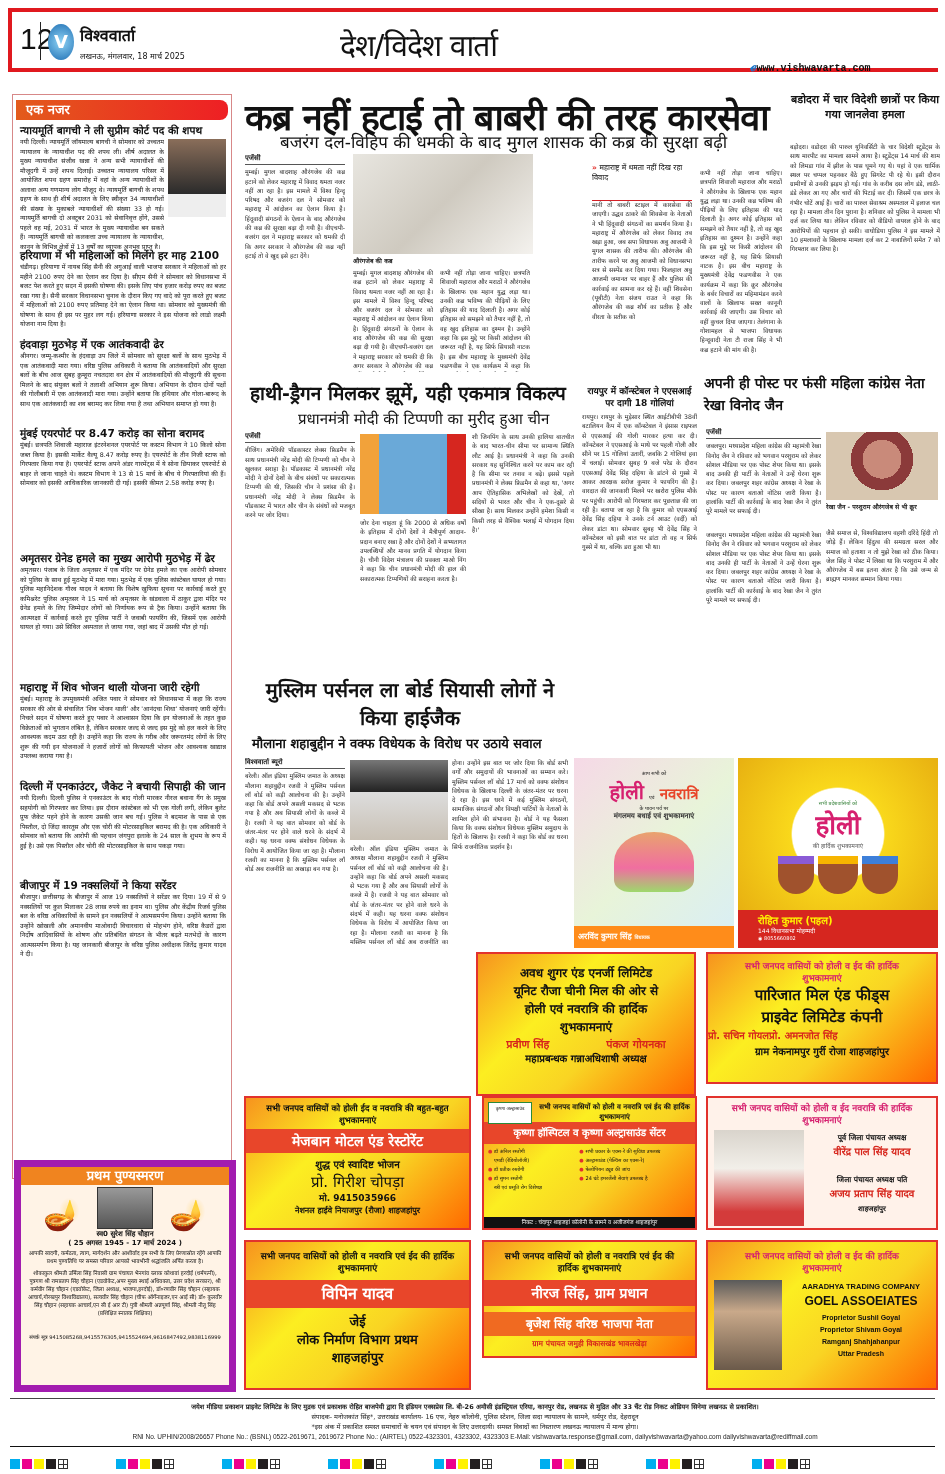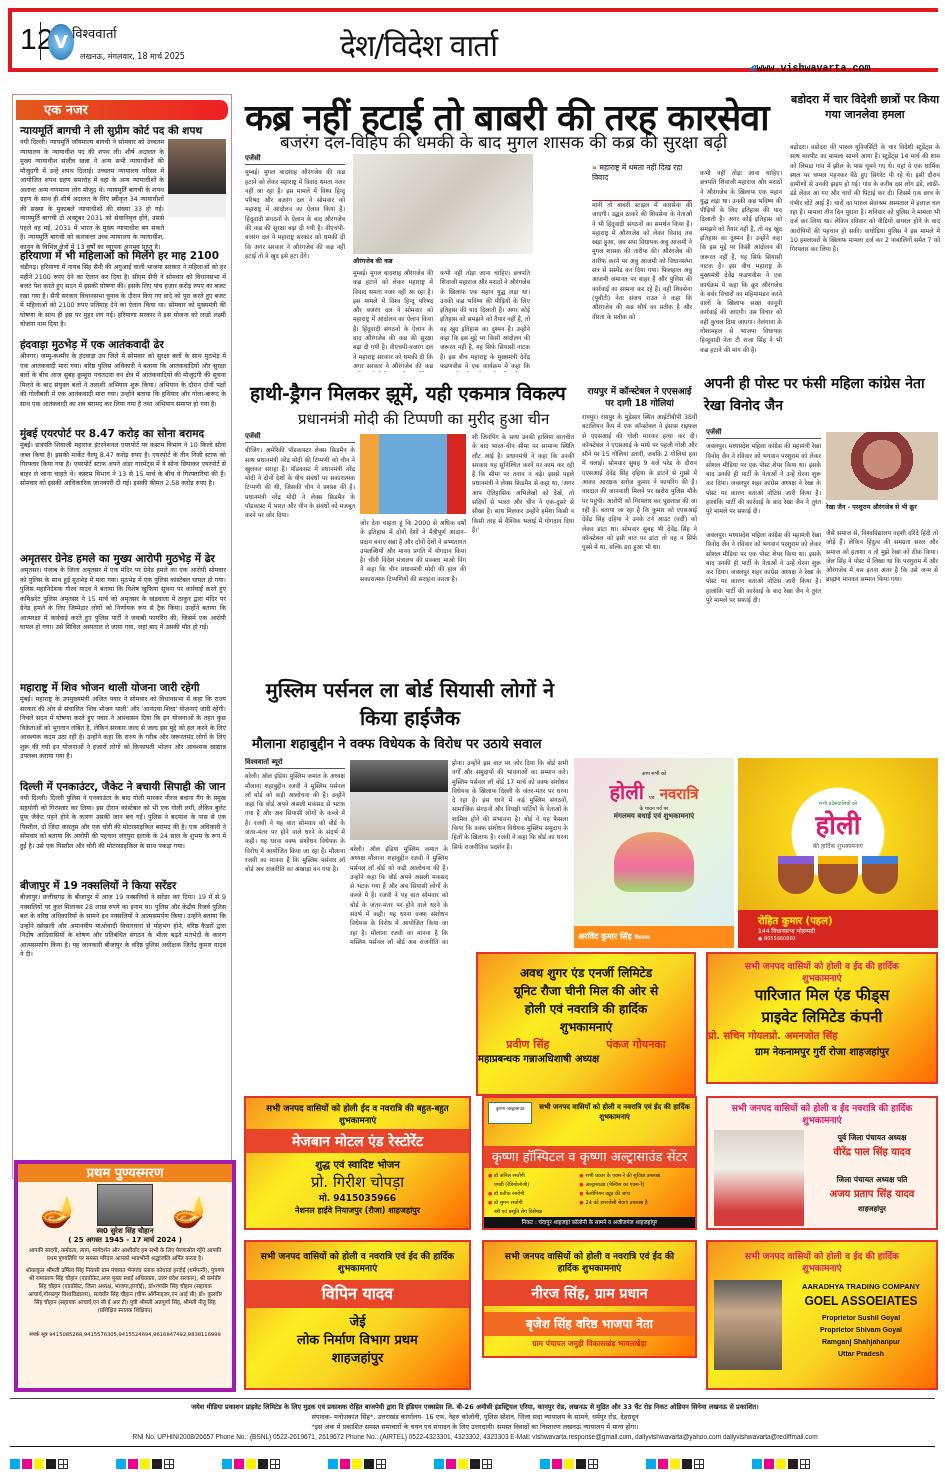--- a/index.html
+++ b/index.html
@@ -2,27 +2,27 @@
 <html><head>
 <meta charset="utf-8">
 <style>
 *{box-sizing:border-box;margin:0;padding:0}
 body{width:945px;height:1474px;background:#fff;font-family:"DejaVu Sans",sans-serif;color:#111;position:relative;overflow:hidden}
 .abs{position:absolute}
 .hdr{left:8px;top:8px;width:930px;height:64px;border-left:4px solid #e0191f;border-top:4px solid #e0191f;border-bottom:4px solid #e0191f}
 .pg{left:20px;top:22px;font-size:30px;font-family:"Liberation Sans",sans-serif}
 .vline{left:40px;top:22px;width:1px;height:38px;background:#222}
 .logo{left:48px;top:24px;width:26px;height:36px;border-radius:50%;background:radial-gradient(circle,#8fd3f5,#1f6fb3);color:#fff;font-weight:bold;font-size:18px;text-align:center;line-height:36px}
-.brand{left:72px;top:24px;font-size:13px;font-weight:normal}
+.brand{left:80px;top:24px;font-size:16px;font-weight:bold}
 .date{left:80px;top:50px;font-size:8px}
 .sect{left:340px;top:24px;font-size:30px;font-family:"DejaVu Sans",sans-serif;letter-spacing:-1px}
 .web{left:750px;top:56px;font-size:10px;font-weight:bold;font-family:Liberation Mono, monospace}
 .web span{color:#1d76c8;font-size:14px}
 .leftbox{left:12px;top:94px;width:220px;height:1085px;border:1px solid #d78888}
-.eknajar{left:16px;top:100px;width:212px;height:20px;background:linear-gradient(90deg,#e35b1c,#ee1f24);color:#fff;font-weight:bold;font-size:13px;padding-left:28px;border-radius:0 8px 8px 0}
+.eknajar{left:16px;top:100px;width:212px;height:20px;background:linear-gradient(90deg,#e35b1c,#ee1f24);color:#fff;font-weight:bold;font-size:13px;padding-left:10px;border-radius:0 8px 8px 0}
 .lhead{font-weight:bold;font-size:10.5px;line-height:13px}
 .ltext{font-size:6.3px;line-height:9.5px;color:#222;text-align:justify}
 .h1{left:245px;top:92px;font-size:36px;font-weight:bold;white-space:nowrap;letter-spacing:-1px}
 .h1sub{left:280px;top:130px;font-size:17px;white-space:nowrap}
 .col{font-size:6.2px;line-height:9.3px;color:#222;text-align:justify;overflow:hidden}
 .agency{font-weight:bold;font-size:7px;border-bottom:1px solid #555;padding-bottom:1px;margin-bottom:2px}
 .h2{font-size:17px;font-weight:bold;white-space:nowrap}
 .h2sub{font-size:15px;white-space:nowrap}
 .ad{border:2px solid #e2322d;background:linear-gradient(135deg,#f7931e 0%,#fcee21 35%,#f9d423 60%,#ff6a00 100%);overflow:hidden;text-align:center}
 .adred{background:#e8462a;color:#fff}
@@ -61,21 +61,21 @@
   <div class="lhead">अमृतसर ग्रेनेड हमले का मुख्य आरोपी मुठभेड़ में ढेर</div>
   <div class="ltext" style="height:116px;overflow:hidden">अमृतसर। पंजाब के जिला अमृतसर में एक मंदिर पर ग्रेनेड हमले का एक आरोपी सोमवार को पुलिस के साथ हुई मुठभेड़ में मारा गया। मुठभेड़ में एक पुलिस कांस्टेबल घायल हो गया। पुलिस महानिदेशक गौरव यादव ने बताया कि विशेष खुफिया सूचना पर कार्रवाई करते हुए कमिश्नरेट पुलिस अमृतसर ने 15 मार्च को अमृतसर के खंडवाला में ठाकुर द्वारा मंदिर पर ग्रेनेड हमले के लिए जिम्मेदार लोगों को निर्णायक रूप से ट्रैक किया। उन्होंने बताया कि आत्मरक्षा में कार्रवाई करते हुए पुलिस पार्टी ने जवाबी फायरिंग की, जिसमें एक आरोपी घायल हो गया। उसे सिविल अस्पताल ले जाया गया, जहां बाद में उसकी मौत हो गई।</div>
   <div class="lhead">महाराष्ट्र में शिव भोजन थाली योजना जारी रहेगी</div>
   <div class="ltext" style="height:86px;overflow:hidden">मुंबई। महाराष्ट्र के उपमुख्यमंत्री अजित पवार ने सोमवार को विधानसभा में कहा कि राज्य सरकार की ओर से संचालित 'शिव भोजन थाली' और 'आनंदचा शिधा' योजनाएं जारी रहेंगी। निचले सदन में घोषणा करते हुए पवार ने आश्वासन दिया कि इन योजनाओं के तहत कुछ विक्रेताओं को भुगतान लंबित है, लेकिन सरकार जल्द से जल्द इस मुद्दे को हल करने के लिए आवश्यक कदम उठा रही है। उन्होंने कहा कि राज्य के गरीब और जरूरतमंद लोगों के लिए शुरू की गयी इन योजनाओं ने हजारों लोगों को किफायती भोजन और आवश्यक खाद्यान्न उपलब्ध कराया गया है।</div>
   <div class="lhead">दिल्ली में एनकाउंटर, जैकेट ने बचायी सिपाही की जान</div>
   <div class="ltext" style="height:86px;overflow:hidden">नयी दिल्ली। दिल्ली पुलिस ने एनकाउंटर के बाद गोली मारकर नीरज बवाना गैंग के प्रमुख सहयोगी को गिरफ्तार कर लिया। इस दौरान कांस्टेबल को भी एक गोली लगी, लेकिन बुलेट प्रूफ जैकेट पहने होने के कारण उसकी जान बच गई। पुलिस ने बदमाश के पास से एक पिस्तौल, दो जिंदा कारतूस और एक चोरी की मोटरसाइकिल बरामद की है। एक अधिकारी ने सोमवार को बताया कि आरोपी की पहचान जंगपुरा इलाके के 24 साल के शुभम के रूप में हुई है। उसे एक पिस्तौल और चोरी की मोटरसाइकिल के साथ पकड़ा गया।</div>
   <div class="lhead">बीजापुर में 19 नक्सलियों ने किया सरेंडर</div>
   <div class="ltext" style="height:80px;overflow:hidden">बीजापुर। छत्तीसगढ़ के बीजापुर में आज 19 नक्सलियों ने सरेंडर कर दिया। 19 में से 9 नक्सलियों पर कुल मिलाकर 28 लाख रुपये का इनाम था। पुलिस और केंद्रीय रिजर्व पुलिस बल के वरिष्ठ अधिकारियों के सामने इन नक्सलियों ने आत्मसमर्पण किया। उन्होंने बताया कि उन्होंने खोखली और अमानवीय माओवादी विचारधारा से मोहभंग होने, वरिष्ठ कैडरों द्वारा निर्दोष आदिवासियों के शोषण और प्रतिबंधित संगठन के भीतर बढ़ते मतभेदों के कारण आत्मसमर्पण किया है। यह जानकारी बीजापुर के वरिष्ठ पुलिस अधीक्षक जितेंद्र कुमार यादव ने दी।</div>
 </div>
 
-<div class="abs" style="left:14px;top:1160px;width:222px;height:232px;border:4px solid #a21caf;background:#fff3e6">
+<div class="abs" style="left:14px;top:1160px;width:222px;height:232px;border:7px solid #a21caf;background:#fff3e6">
   <div style="background:#f0841f;color:#fff;text-align:center;font-weight:bold;font-size:13px;height:18px;line-height:18px">प्रथम पुण्यस्मरण</div>
   <div style="position:absolute;left:22px;top:30px;font-size:30px;color:#e6a817">🪔</div>
   <div style="position:absolute;right:22px;top:30px;font-size:30px;color:#e6a817">🪔</div>
   <div style="margin:2px auto 0;width:56px;height:42px;background:linear-gradient(#999,#555);border:1px solid #333"></div>
   <div style="text-align:center;font-size:7px;font-weight:bold">स्व0 सुरेश सिंह चौहान</div>
   <div style="text-align:center;font-size:7px;font-weight:bold">( 25 अगस्त 1945 - 17 मार्च 2024 )</div>
   <div style="text-align:center;font-size:5.5px;line-height:8px;padding:2px 6px">आपकी सादगी, कर्मठता, त्याग, मार्गदर्शन और आशीर्वाद हम सभी के लिए प्रेरणास्रोत रहेंगे आपकी प्रथम पुण्यतिथि पर समस्त परिवार आपको भावभीनी श्रद्धांजलि अर्पित करता है।</div>
   <div style="text-align:center;font-size:5.5px;line-height:8px;padding:2px 6px;height:66px;overflow:hidden">शोकाकुल श्रीमती उर्मिला सिंह निवासी ग्राम पंचायत भैनगांव ब्लाक कोथावां हरदोई (धर्मपत्नी), पुत्रगण श्री रामप्रताप सिंह चौहान (एडवोकेट,अपर मुख्य स्थाई अधिवक्ता, उत्तर प्रदेश सरकार), श्री कर्मवीर सिंह चौहान (एडवोकेट, जिला अध्यक्ष, भाजपा,हरदोई), डॉ०रणवीर सिंह चौहान (सहायक आचार्य,गोरखपुर विश्वविद्यालय), सत्यवीर सिंह चौहान (चीफ ऑर्गेनाइजर,एन आई सी) डॉ० कुलवीर सिंह चौहान (सहायक आचार्य,एन सी ई आर टी) पुत्री श्रीमती अन्नपूर्णा सिंह, श्रीमती नीतू सिंह (प्रशिक्षित स्नातक शिक्षिका)</div>
   <div style="text-align:center;font-size:5.2px;padding:0 4px">संपर्क सूत्र 9415085268,9415576305,9415524694,9616847492,9838116999</div>
 </div>
@@ -157,21 +157,21 @@
 
 <div class="abs ad" style="left:476px;top:952px;width:220px;height:144px;padding-top:10px">
   <div style="font-size:12px;font-weight:bold;line-height:18px">अवध शुगर एंड एनर्जी लिमिटेड</div>
   <div style="font-size:12px;font-weight:bold;line-height:18px">यूनिट रौजा चीनी मिल की ओर से</div>
   <div style="font-size:12px;font-weight:bold;line-height:18px">होली एवं नवरात्रि की हार्दिक</div>
   <div style="font-size:12px;font-weight:bold;line-height:18px">शुभकामनाएं</div>
   <div style="display:flex;justify-content:space-around;font-size:11px;font-weight:bold" class="redtxt">
       <span>प्रवीण सिंह</span>
       <span>पंकज गोयनका</span>
     </div>
-  <div style="display:flex;justify-content:flex-start;font-size:10px;font-weight:bold">
+  <div style="display:flex;justify-content:center;font-size:10px;font-weight:bold">
       <span>महाप्रबन्धक गन्ना</span>
       <span>अधिशाषी अध्यक्ष</span>
     </div>
 </div>
 
 <div class="abs ad" style="left:706px;top:952px;width:232px;height:132px;padding-top:6px">
   <div class="pink" style="font-size:9px;line-height:12px;padding:0 16px">सभी जनपद वासियों को होली व ईद की हार्दिक शुभकामनाएं</div>
   <div style="font-size:15px;font-weight:bold;line-height:22px">पारिजात मिल एंड फीड्स</div>
   <div style="font-size:15px;font-weight:bold;line-height:22px">प्राइवेट लिमिटेड कंपनी</div>
   <div style="display:flex;justify-content:flex-start;font-size:10px;font-weight:bold" class="redtxt">
@@ -186,21 +186,21 @@
   <div class="adred" style="font-size:14px;font-weight:bold;line-height:24px;margin-top:3px">मेजबान मोटल एंड रेस्टोरेंट</div>
   <div style="font-size:10px;font-weight:bold;margin-top:4px">शुद्ध एवं स्वादिष्ट भोजन</div>
   <div style="font-size:15px;font-weight:normal">प्रो. गिरीश चोपड़ा</div>
   <div style="font-size:9px;font-weight:bold">मो. 9415035966</div>
   <div style="font-size:8px;font-weight:bold">नेशनल हाईवे नियाजपुर (रौजा) शाहजहांपुर</div>
 </div>
 
 <div class="abs ad" style="left:482px;top:1096px;width:215px;height:134px;padding-top:4px">
   <div style="position:absolute;left:4px;top:4px;width:44px;height:22px;background:#fff;border:1px solid #2a8a3a;font-size:4.5px;line-height:7px;padding:2px">कृष्णा अल्ट्रासाउंड</div>
   <div style="font-size:7px;font-weight:bold;line-height:10px;padding-left:50px">सभी जनपद वासियों को होली व नवरात्रि एवं ईद की हार्दिक शुभकामनाएं</div>
-  <div class="adred" style="font-size:13px;font-weight:normal;line-height:22px;margin-top:24px">कृष्णा हॉस्पिटल व कृष्णा अल्ट्रासाउंड सेंटर</div>
+  <div class="adred" style="font-size:10px;font-weight:bold;line-height:22px;margin-top:0">कृष्णा हॉस्पिटल व कृष्णा अल्ट्रासाउंड सेंटर</div>
   <div style="display:flex;text-align:left;font-size:5px;line-height:9px;padding:3px 4px 0">
     <div style="width:45%">
       <div><span class="bullet">● </span><span>डॉ अनिल रस्तोगी</span></div>
       <div style="padding-left:6px">एमडी (रेडियोलॉजी)</div>
       <div><span class="bullet">● </span><span>डॉ प्रतीक रस्तोगी</span></div>
       <div><span class="bullet">● </span><span>डॉ सुमन रस्तोगी</span></div>
       <div style="padding-left:6px">स्त्री एवं प्रसूति रोग विशेषज्ञ</div>
     </div>
     <div style="width:55%">
       <div><span class="bullet">● </span><span>सभी प्रकार के एक्स-रे की सुविधा उपलब्ध</span></div>

